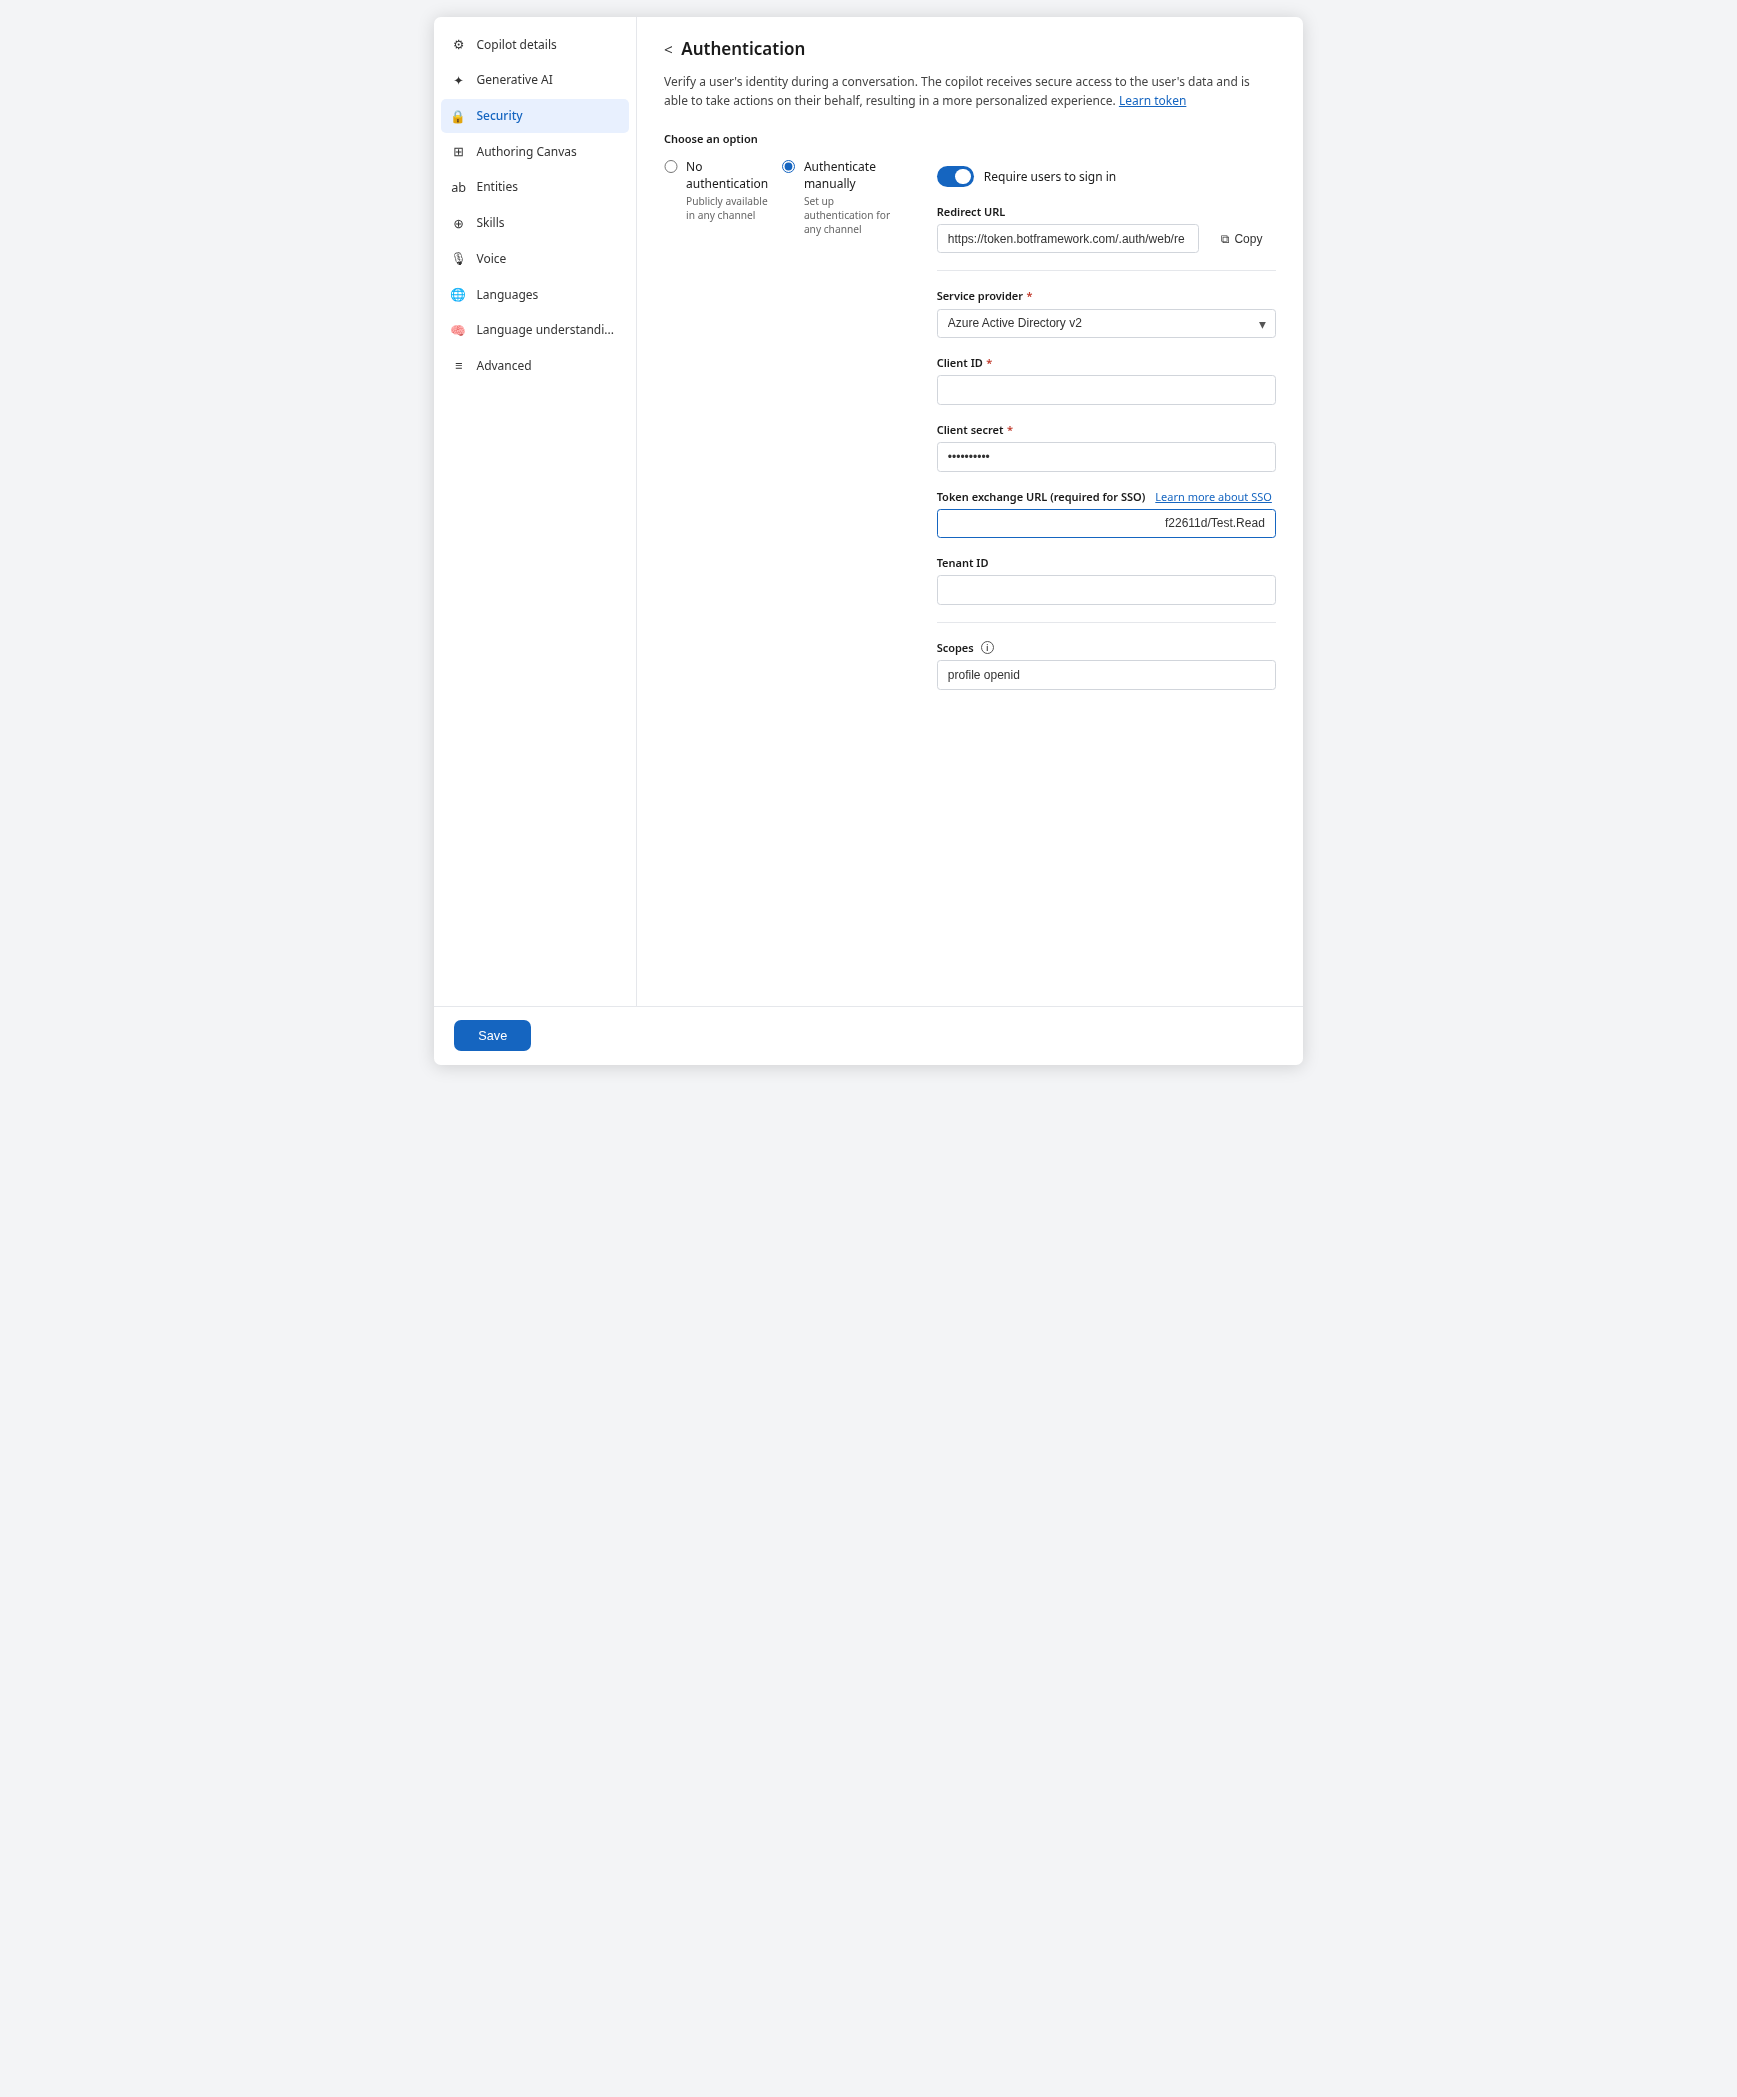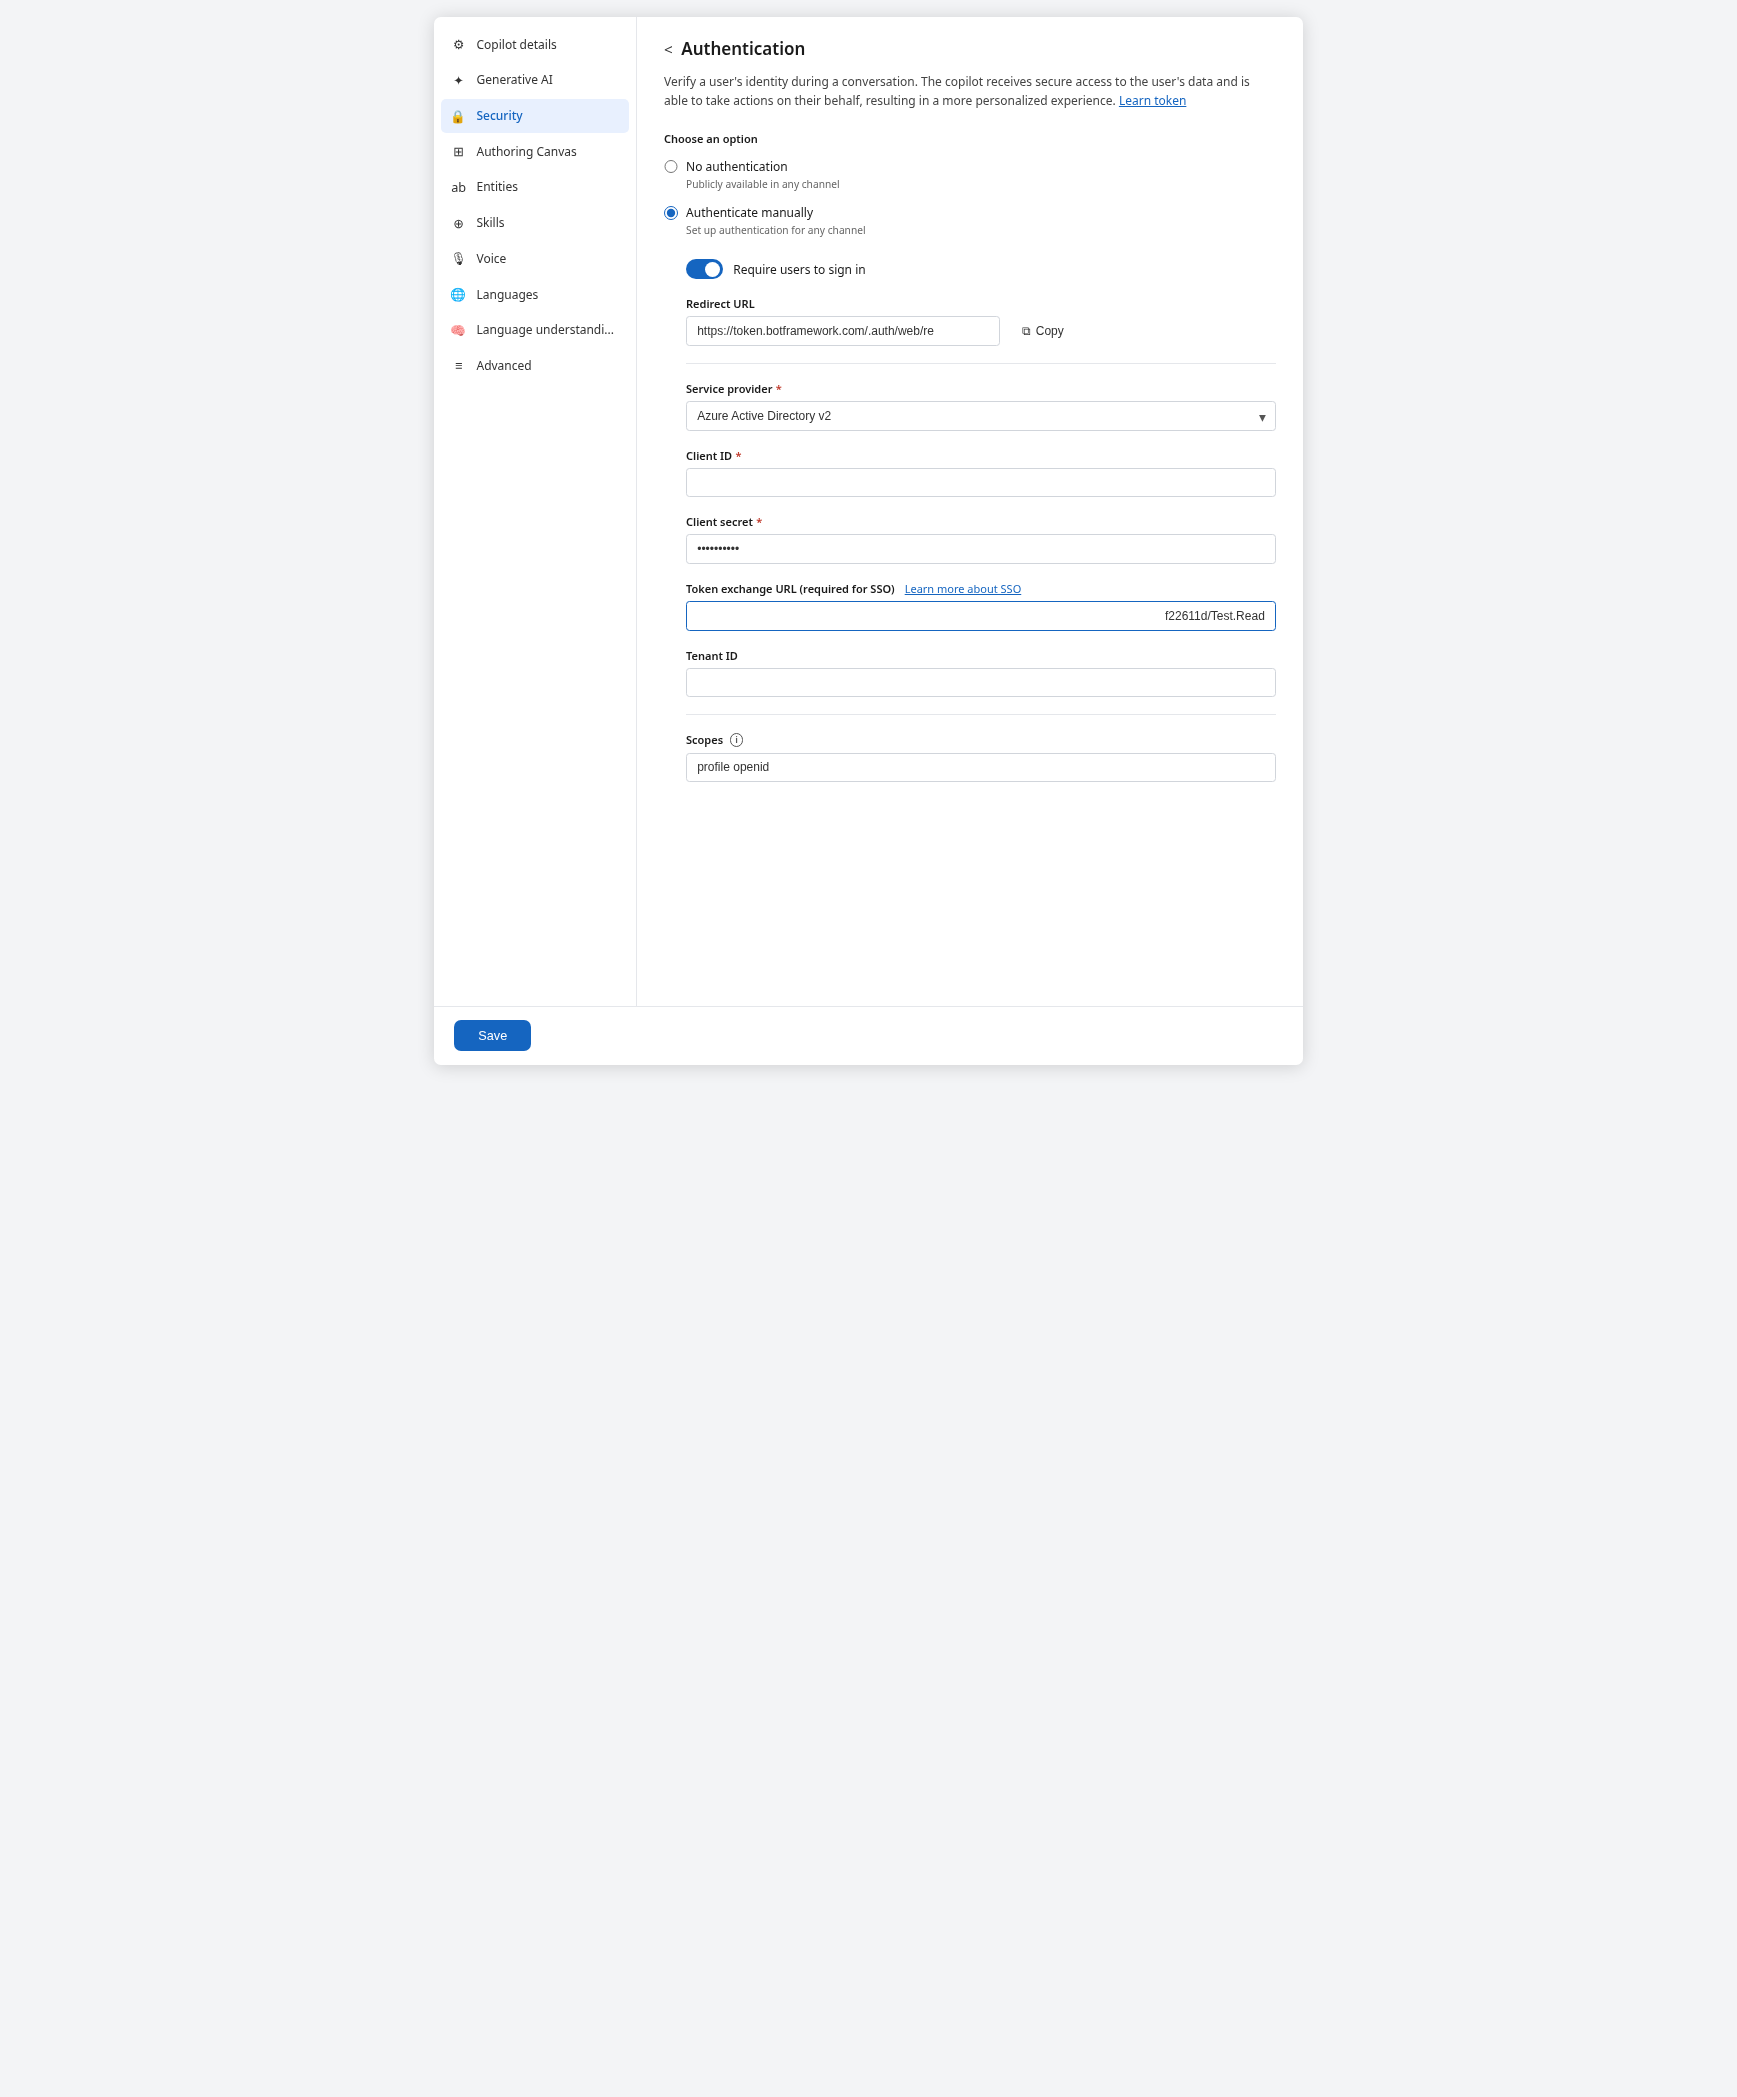--- a/index.html
+++ b/index.html
@@ -114,21 +114,21 @@
       cursor: pointer;
     }
     .section-label {
       font-size: 11px;
       font-weight: 600;
       color: #1a1a1a;
       margin-bottom: 12px;
     }
     .radio-group {
       display: flex;
-      flex-direction: column;
+      flex-direction: row;
       gap: 13.6px;
       margin-bottom: 20.3px;
     }
     .radio-option {
       display: flex;
       align-items: flex-start;
       gap: 8.5px;
       cursor: pointer;
     }
     .radio-option input[type="radio"] {
@@ -216,21 +216,21 @@
       width: 100%;
       padding: 6.8px 10.2px;
       border: 0.8px solid #d1d5db;
       border-radius: 3.4px;
       font-size: 12px;
       color: #333;
       background: #fff;
       outline: none;
     }
     .url-input {
-      width: 314px;
+      width: 262px;
       flex-shrink: 0;
     }
     .copy-btn {
       display: flex;
       align-items: center;
       gap: 5.1px;
       padding: 6.8px 13.6px;
       background: none;
       border: none;
       cursor: pointer;

